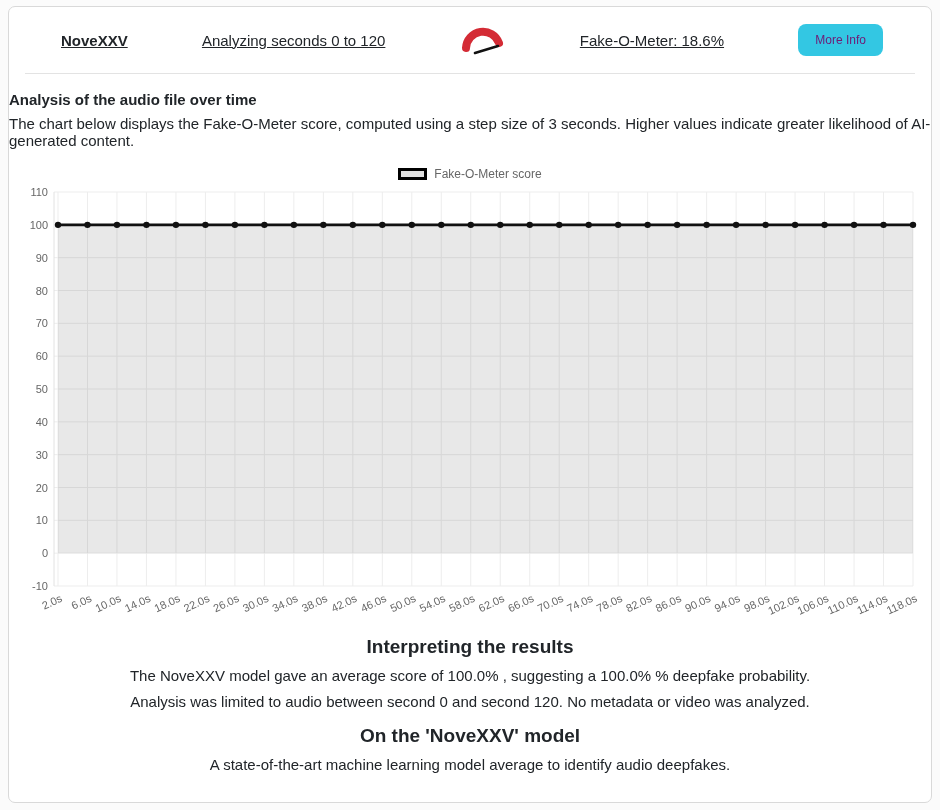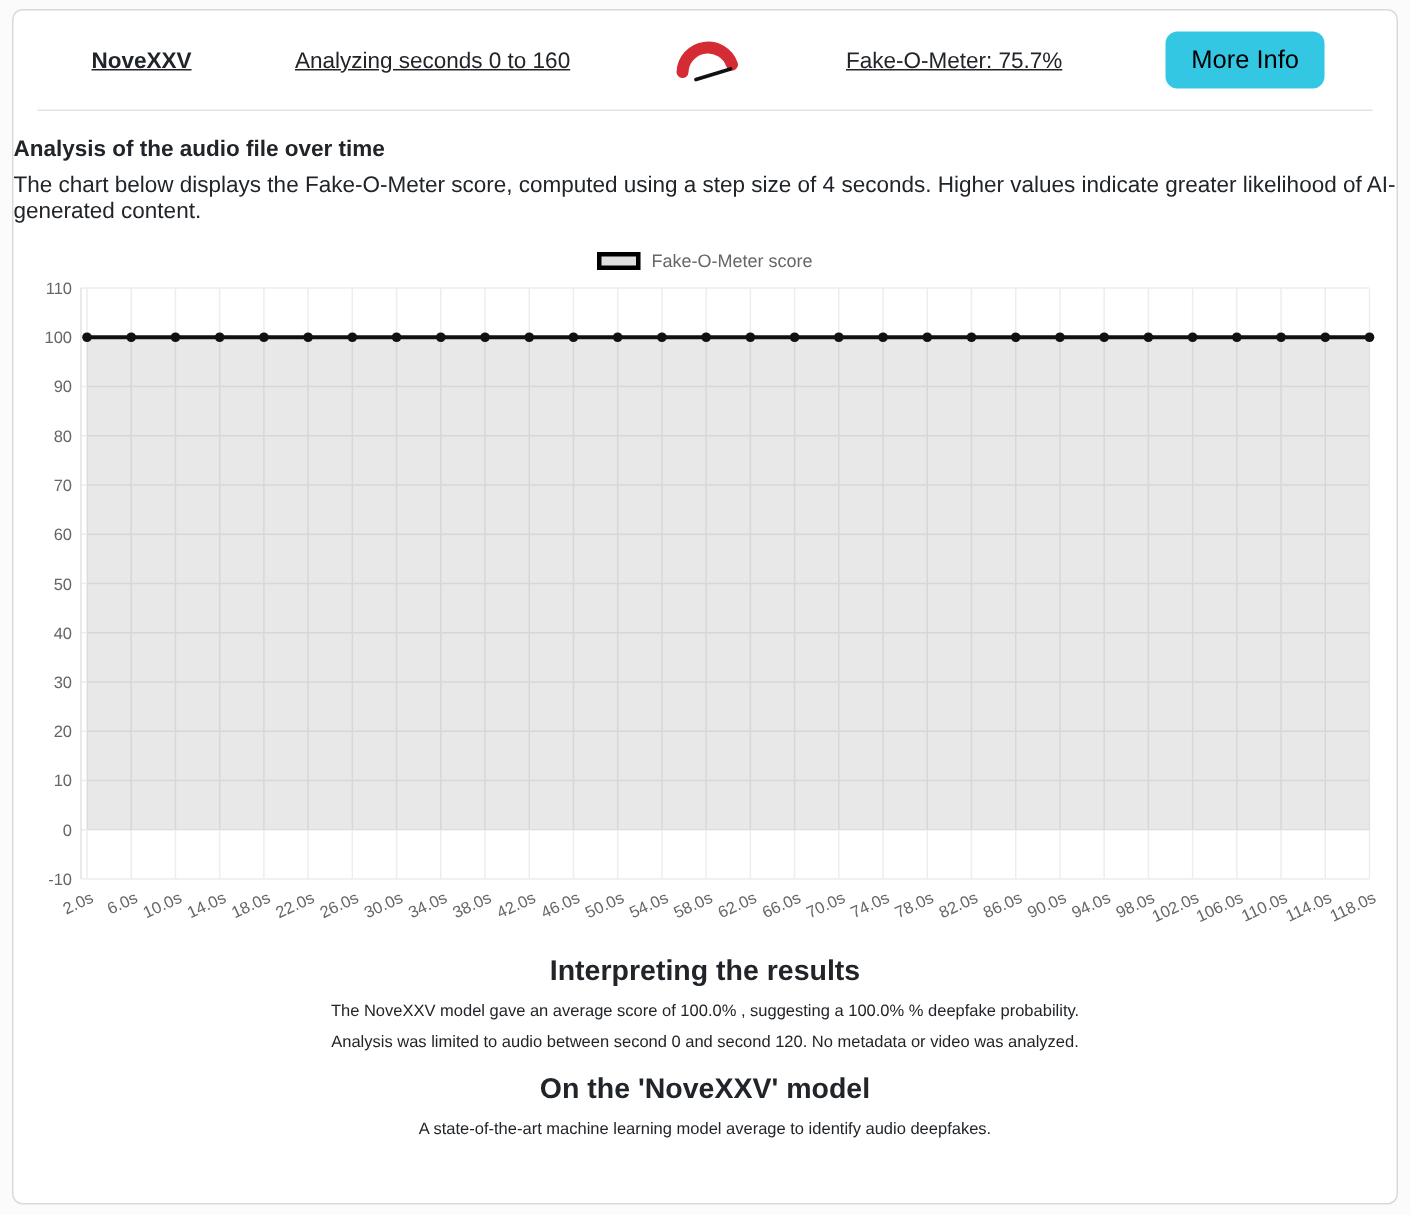--- a/index.html
+++ b/index.html
@@ -31,23 +31,23 @@
     text-decoration: underline;
     font-size: 15px;
     cursor: pointer;
   }
   .brand { font-weight: bold; }
   .gauge { width: 46px; height: 34px; }
   .more-info-btn {
     border: none;
     border-radius: 8px;
     padding: 9px 17px;
-    font-size: 17px;
+    font-size: 12px;
     font-family: "Liberation Sans", sans-serif;
-    color: #000000;
+    color: #701a75;
     cursor: pointer;
   }
   .header-divider { border-top: 1px solid #e3e3e3; margin: 0 16px; }
   
   .chart-head { text-align: left; margin-top: 17px; }
   .chart-title { font-size: 15px; font-weight: bold; }
   .chart-subtitle { font-size: 15px; margin-top: 7px; }
   .legend-row {
     display: flex; align-items: center; justify-content: center;
     margin-top: 18px; margin-bottom: 2px;
@@ -58,44 +58,44 @@
     width: 29px; height: 12px;
     border: 3px solid #000;
     background: rgba(0,0,0,0.12);
     display: inline-block;
   }
   .legend-label { font-size: 12px; color: #666; margin-left: 7px; }
   .chart-wrap { width: 908px; margin: 0 auto; }
   
   .sections { text-align: center; margin-top: 4px; }
   .section-heading { font-size: 19px; font-weight: bold; margin-top: 15px; }
-  .section-body { font-size: 11px; margin-top: 9px; }
+  .section-body { font-size: 15px; margin-top: 9px; }
 </style>
 </head>
 <body>
 
 <div class="card">
 
   <div class="header">
     <a class="hlink brand">NoveXXV</a>
-    <a class="hlink">Analyzing seconds 0 to 160</a>
+    <a class="hlink">Analyzing seconds 0 to 120</a>
     <span class="gauge">
       <svg width="46" height="34" viewBox="0 0 46 34">
         <path id="gauge-arc" d="M 6 25 A 17 17 0 0 1 39 20" fill="none" stroke="#d42b35" stroke-width="8" stroke-linecap="round"></path>
         <line x1="15" y1="30" x2="38" y2="23" stroke="#111" stroke-width="2.6" stroke-linecap="round"></line>
       </svg>
     </span>
-    <a class="hlink">Fake-O-Meter: 75.7%</a>
+    <a class="hlink">Fake-O-Meter: 18.6%</a>
     <button class="more-info-btn" style="background: rgb(51, 199, 227);">More Info</button>
   </div>
   <div class="header-divider"></div>
 
   <div class="chart-head">
     <div class="chart-title">Analysis of the audio file over time</div>
-    <div class="chart-subtitle">The chart below displays the Fake-O-Meter score, computed using a step size of 4 seconds. Higher values indicate greater likelihood of AI-generated content.</div>
+    <div class="chart-subtitle">The chart below displays the Fake-O-Meter score, computed using a step size of 3 seconds. Higher values indicate greater likelihood of AI-generated content.</div>
   </div>
 
   <div class="legend-row">
     <span class="legend-box"></span>
     <span class="legend-label">Fake-O-Meter score</span>
   </div>
 
   <div class="chart-wrap" id="chart-wrap"><svg width="908" height="434" viewBox="0 0 908 434">
         <line x1="38" y1="403" x2="897" y2="403" stroke="#ededed" stroke-width="1"></line>
         <text x="32" y="407" text-anchor="end" font-size="11" fill="#666666" font-family="Liberation Sans, sans-serif">-10</text>

